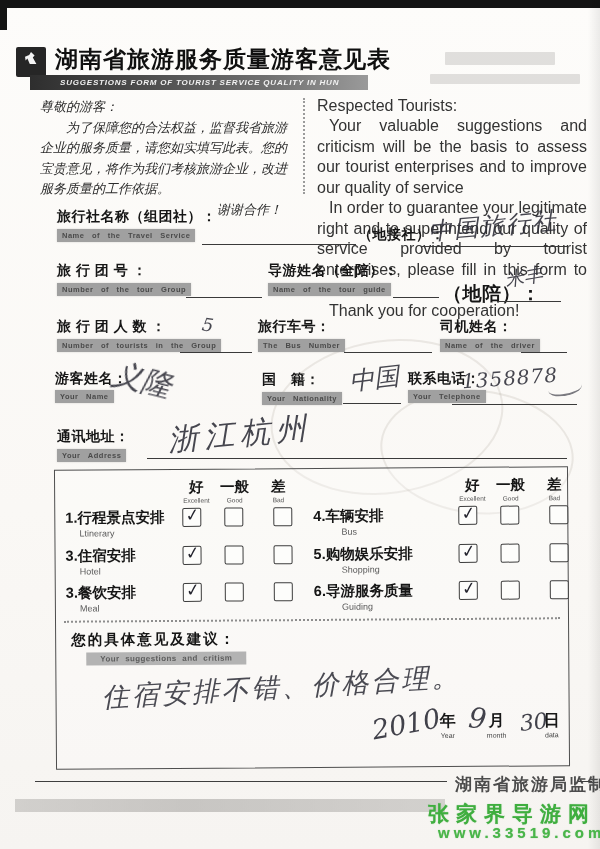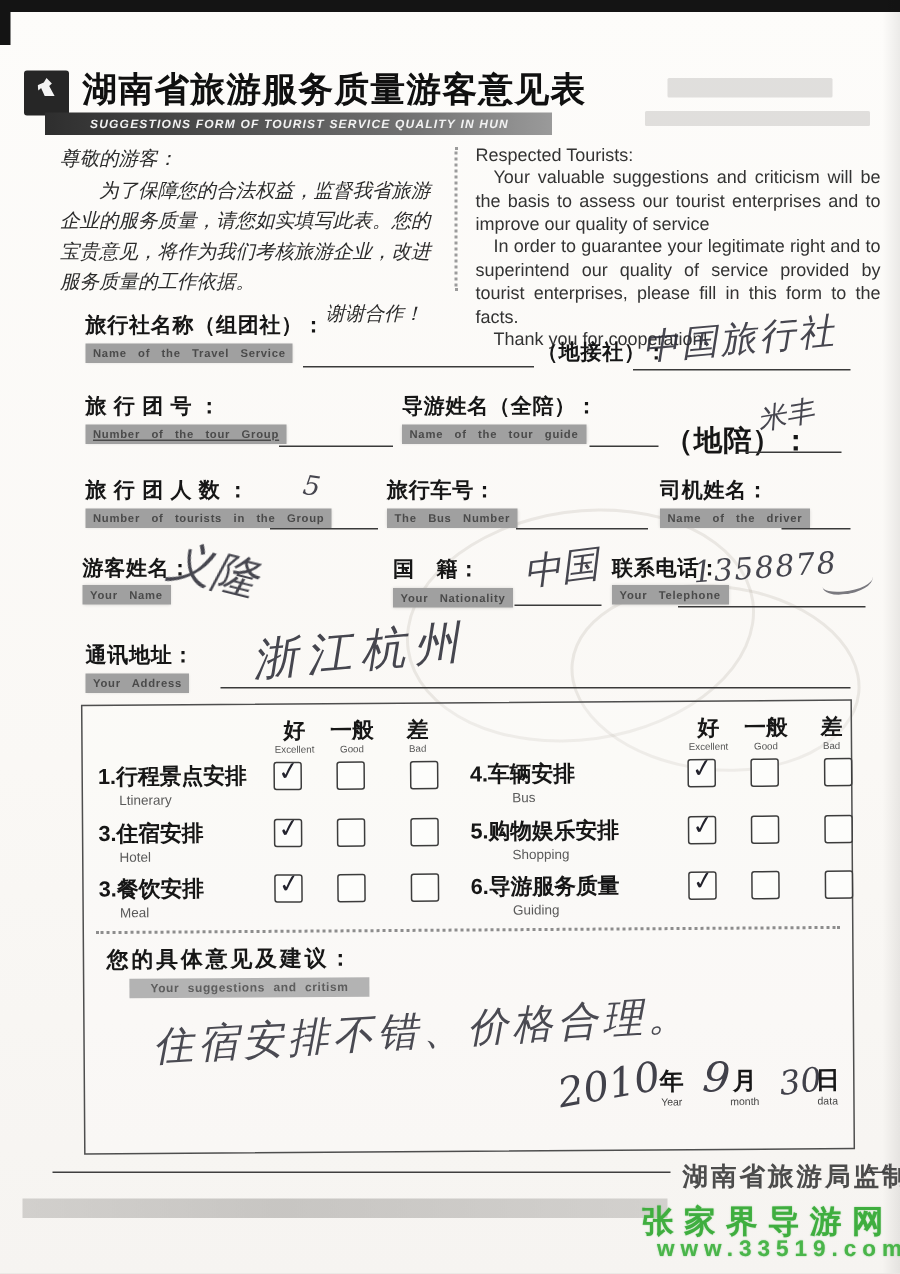--- a/index.html
+++ b/index.html
@@ -22,21 +22,21 @@
         background:linear-gradient(90deg,#2e2e2e,#6f6f6f 70%,#9a9a9a);
         color:#f2f2f2;font-size:8px;font-weight:bold;font-style:italic;letter-spacing:.8px;
         line-height:15px;padding-left:30px;box-sizing:border-box;white-space:nowrap;overflow:hidden;}
   .ghost{background:#c9c7c4;opacity:.55;border-radius:1px;}
   
   .notice-cn{left:40px;top:97px;width:256px;font-size:13px;line-height:1.58;color:#2b2b2b;
         font-family:"DejaVu Serif",serif;font-style:italic;}
   .notice-cn .indent{text-indent:26px;display:block;}
   .notice-cn .thanks{display:block;text-align:right;padding-right:14px;}
   .notice-div{left:303px;top:98px;height:96px;border-left:2px dotted #9b9b9b;}
-  .notice-en{left:317px;top:96px;width:270px;font-size:12px;line-height:1.28;color:#333;
+  .notice-en{left:317px;top:96px;width:270px;font-size:16px;line-height:1.28;color:#333;
         text-align:justify;}
   .notice-en .p{text-indent:12px;}
   
   .lbl{font-size:14px;font-weight:bold;color:#161616;letter-spacing:.5px;white-space:nowrap;}
   .enbar{background:#a0a0a0;color:#4a4a4a;font-size:7.5px;font-weight:bold;letter-spacing:.5px;
         word-spacing:5px;padding:2px 5px;white-space:nowrap;box-shadow:0 0 2px rgba(0,0,0,.15);}
   .ul{border-bottom:1.3px solid #3a3a3a;height:1px;}
   .hw{font-family:"DejaVu Serif",serif;font-style:italic;color:#2e2e38;white-space:nowrap;
         opacity:.88;}
   .scribble{border-bottom:2px solid #44444e;border-radius:60% 40%;transform:rotate(-6deg);opacity:.7;}
@@ -101,21 +101,21 @@
   </div>
 
   <div class="abs lbl" style="left:57px;top:208px;">旅行社名称（组团社）：</div>
   <div class="abs enbar" style="left:57px;top:229px;">Name of the Travel Service</div>
   <div class="abs ul" style="left:202px;top:243px;width:154px;"></div>
   <div class="abs lbl" style="left:358px;top:226px;">（地接社）：</div>
   <div class="abs hw" style="left:428px;top:210px;font-size:24px;transform:rotate(-5deg);letter-spacing:2px;">中国旅行社</div>
   <div class="abs ul" style="left:422px;top:245px;width:145px;"></div>
 
   <div class="abs lbl" style="left:57px;top:262px;">旅 行 团 号 ：</div>
-  <div class="abs enbar" style="left:57px;top:283px;text-decoration:underline;">Number of the tour Group</div>
+  <div class="abs enbar" style="left:57px;top:283px;">Number of the tour Group</div>
   <div class="abs ul" style="left:186px;top:296px;width:76px;"></div>
   <div class="abs lbl" style="left:268px;top:262px;">导游姓名（全陪）：</div>
   <div class="abs enbar" style="left:268px;top:283px;">Name of the tour guide</div>
   <div class="abs ul" style="left:393px;top:296px;width:46px;"></div>
   <div class="abs lbl" style="left:443px;top:281px;font-size:19px;">（地陪）：</div>
   <div class="abs hw" style="left:505px;top:264px;font-size:19px;transform:rotate(-10deg);">米丰</div>
   <div class="abs ul" style="left:497px;top:300px;width:64px;"></div>
 
   <div class="abs lbl" style="left:57px;top:318px;">旅 行 团 人 数 ：</div>
   <div class="abs enbar" style="left:57px;top:339px;">Number of tourists in the Group</div>

